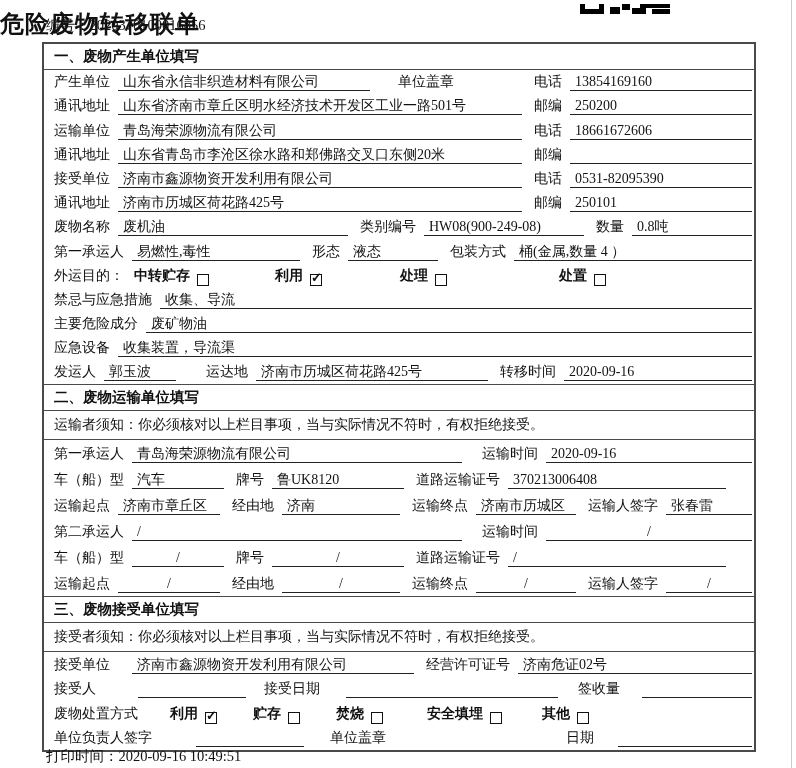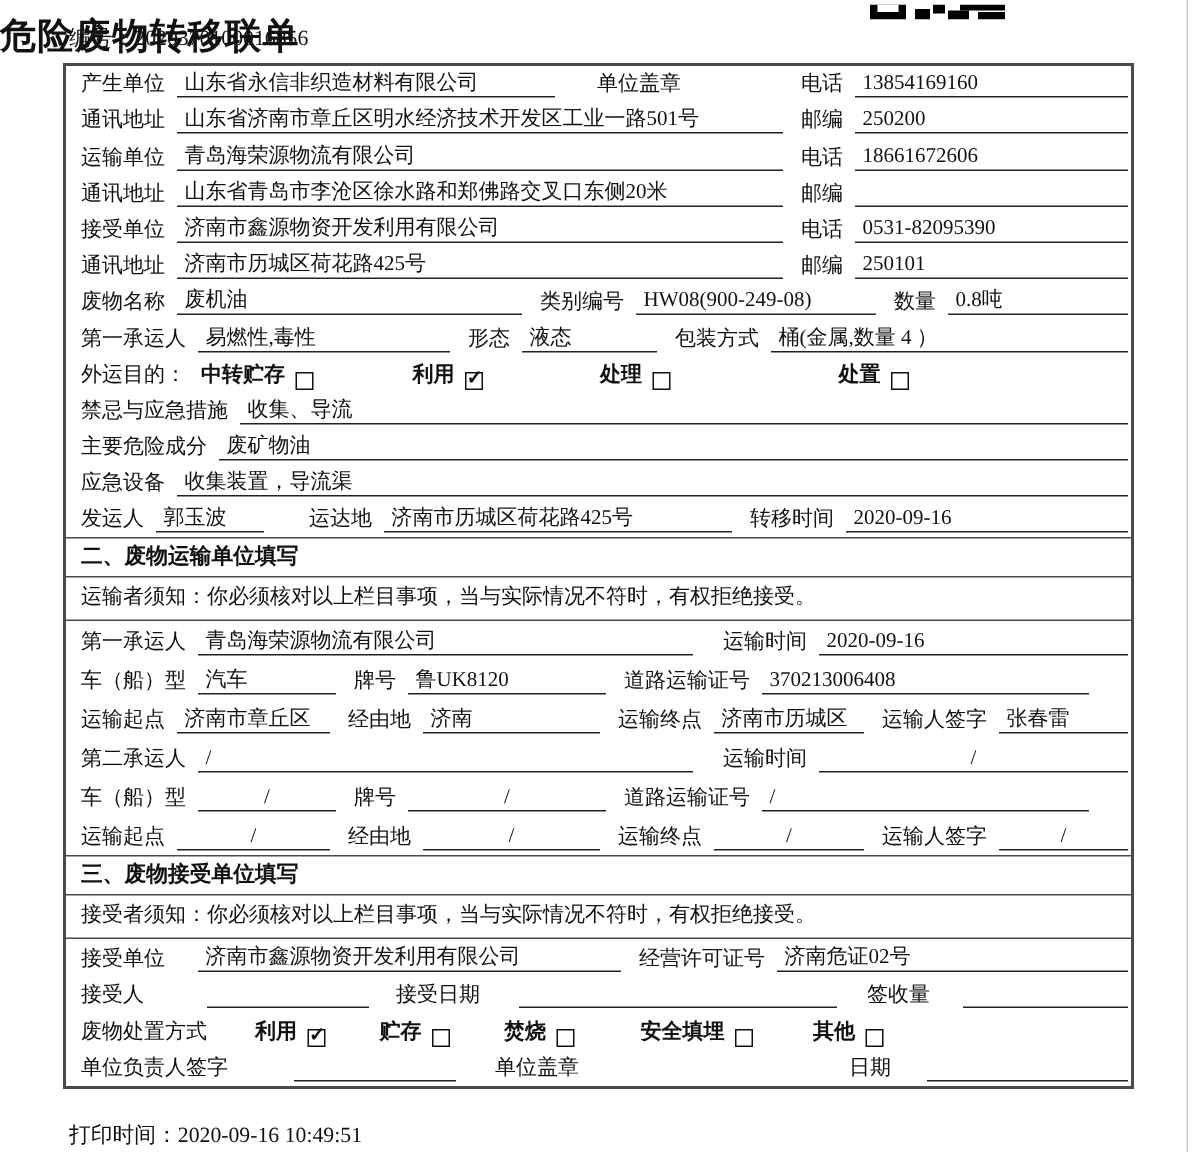--- a/index.html
+++ b/index.html
@@ -54,20 +54,21 @@
 
   <div class="doc-header">
     <div class="serial">
       <span>编号：</span><span>2020370100016856</span>
     </div>
     <div class="doc-title">危险废物转移联单</div>
   </div>
 
   <div class="formbox">
 
+    <div class="sec-h">一、废物产生单位填写</div>
 
     <div class="row">
       <span class="lbl">产生单位</span>
       <span class="val" style="width:252px">山东省永信非织造材料有限公司</span>
       <span class="lbl" style="margin-left:28px">单位盖章</span>
       <span class="lbl" style="margin-left:auto">电话</span>
       <span class="val" style="width:182px">13854169160</span>
     </div>
 
     <div class="row">

